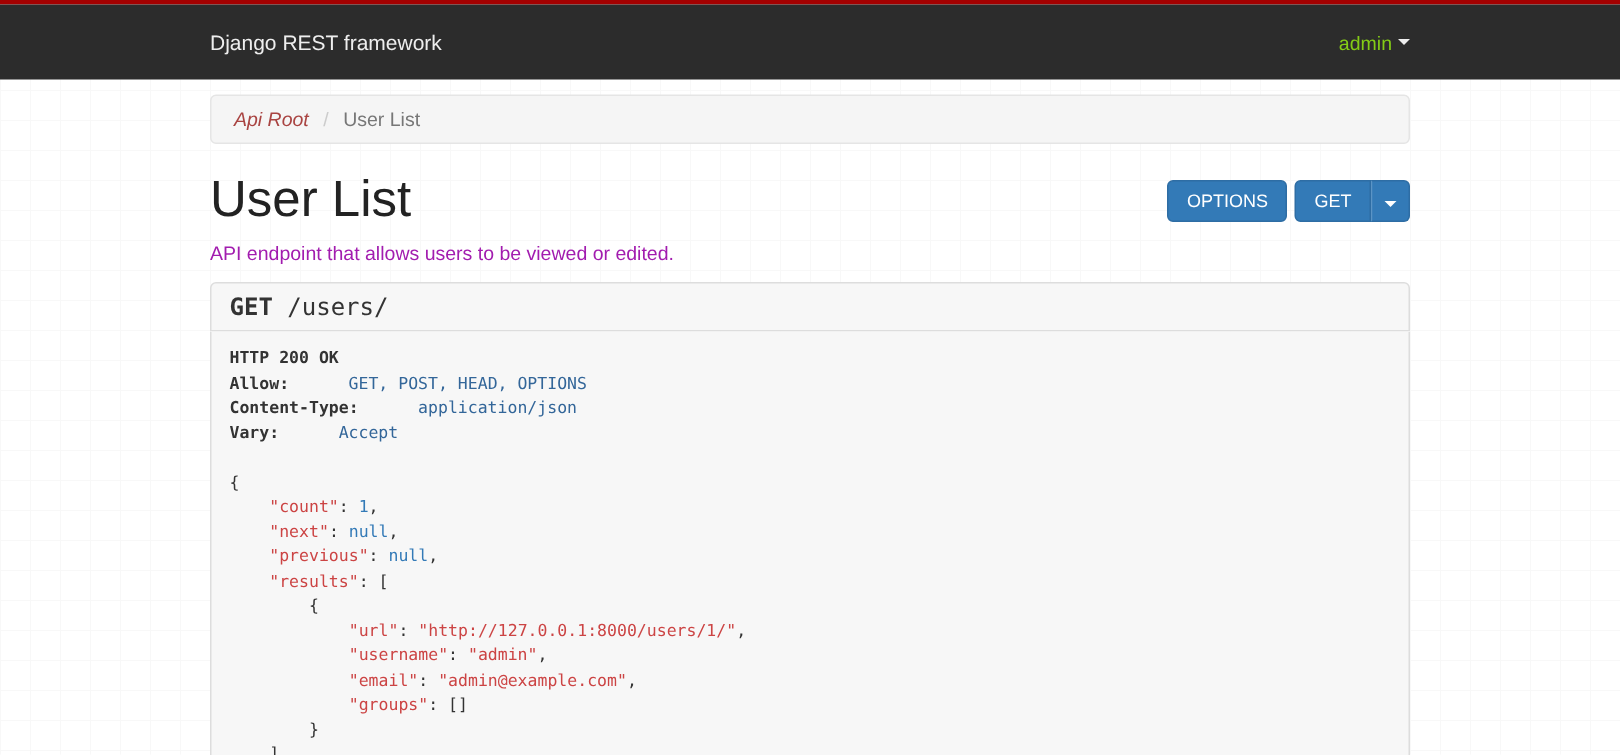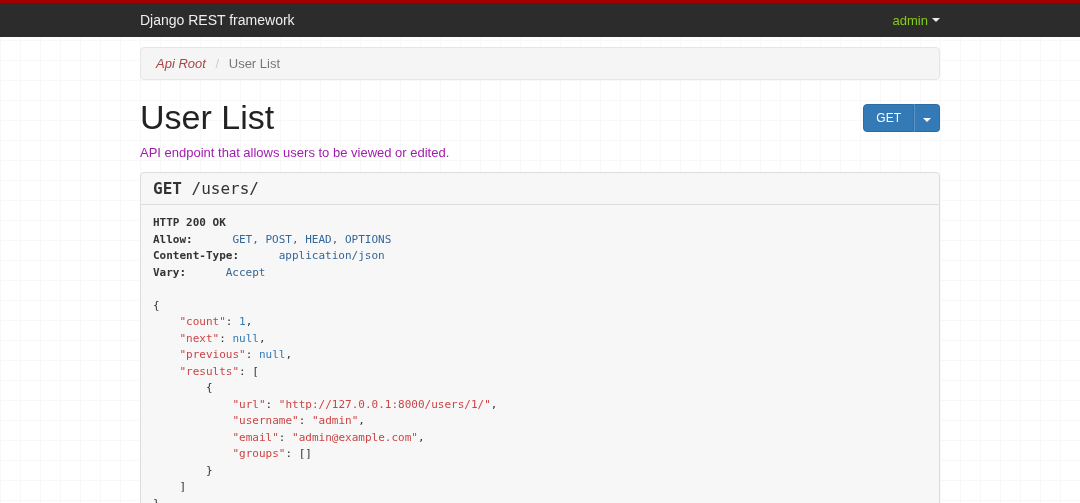--- a/index.html
+++ b/index.html
@@ -1,18 +1,18 @@
 <!DOCTYPE html>
 <html><head>
 <meta charset="utf-8">
 <style>
 * { box-sizing: border-box; margin: 0; padding: 0; }
 body { font-family: -apple-system, BlinkMacSystemFont, "Segoe UI", Helvetica, Arial, sans-serif; font-size: 14px; color: #333; background: #fff; overflow-y: scroll; }
 .stripe { height: 3px; background: #a30000; }
-.navbar { background: #2c2c2c; height: 34px; display: flex; align-items: center; padding: 0 0; }
+.navbar { background: #2c2c2c; height: 50px; display: flex; align-items: center; padding: 0 0; }
 .nav-inner { width: 800px; margin: 0 auto; display: flex; align-items: center; justify-content: space-between; }
 .brand { color: #eee; font-size: 14px; font-weight: 400; cursor: pointer; }
 .user-menu { color: #84cc16; font-size: 13px; cursor: pointer; display: flex; align-items: center; gap: 4px; }
 .caret-down { width: 0; height: 0; border-left: 4px solid transparent; border-right: 4px solid transparent; border-top: 4px solid #eee; display: inline-block; vertical-align: middle; }
 .container { width: 800px; margin: 0 auto; padding-top: 10px; }
 .breadcrumb { background: #f5f5f5; border: 1px solid #e5e5e5; border-radius: 4px; padding: 8px 15px; font-size: 13px; }
 .breadcrumb a { color: #a94442; text-decoration: none; font-style: italic; }
 .breadcrumb .sep { color: #ccc; margin: 0 6px; }
 .breadcrumb .current { color: #777; }
 .page-head { display: flex; justify-content: space-between; align-items: center; margin-top: 18px; }
@@ -50,20 +50,21 @@
 <div class="container">
   <div class="breadcrumb">
     <a href="#">Api Root</a>
     <span class="sep">/</span>
     <span class="current">User List</span>
   </div>
 
   <div class="page-head">
     <h1>User List</h1>
     <div class="btn-row">
+      <button class="btn">OPTIONS</button>
       <div class="btn-group">
         <button class="btn">GET</button>
         <button class="btn"><span class="caret-down-white"></span></button>
       </div>
     </div>
   </div>
 
   <div class="desc">API endpoint that allows users to be viewed or edited.</div>
 
   <div class="req-line">

